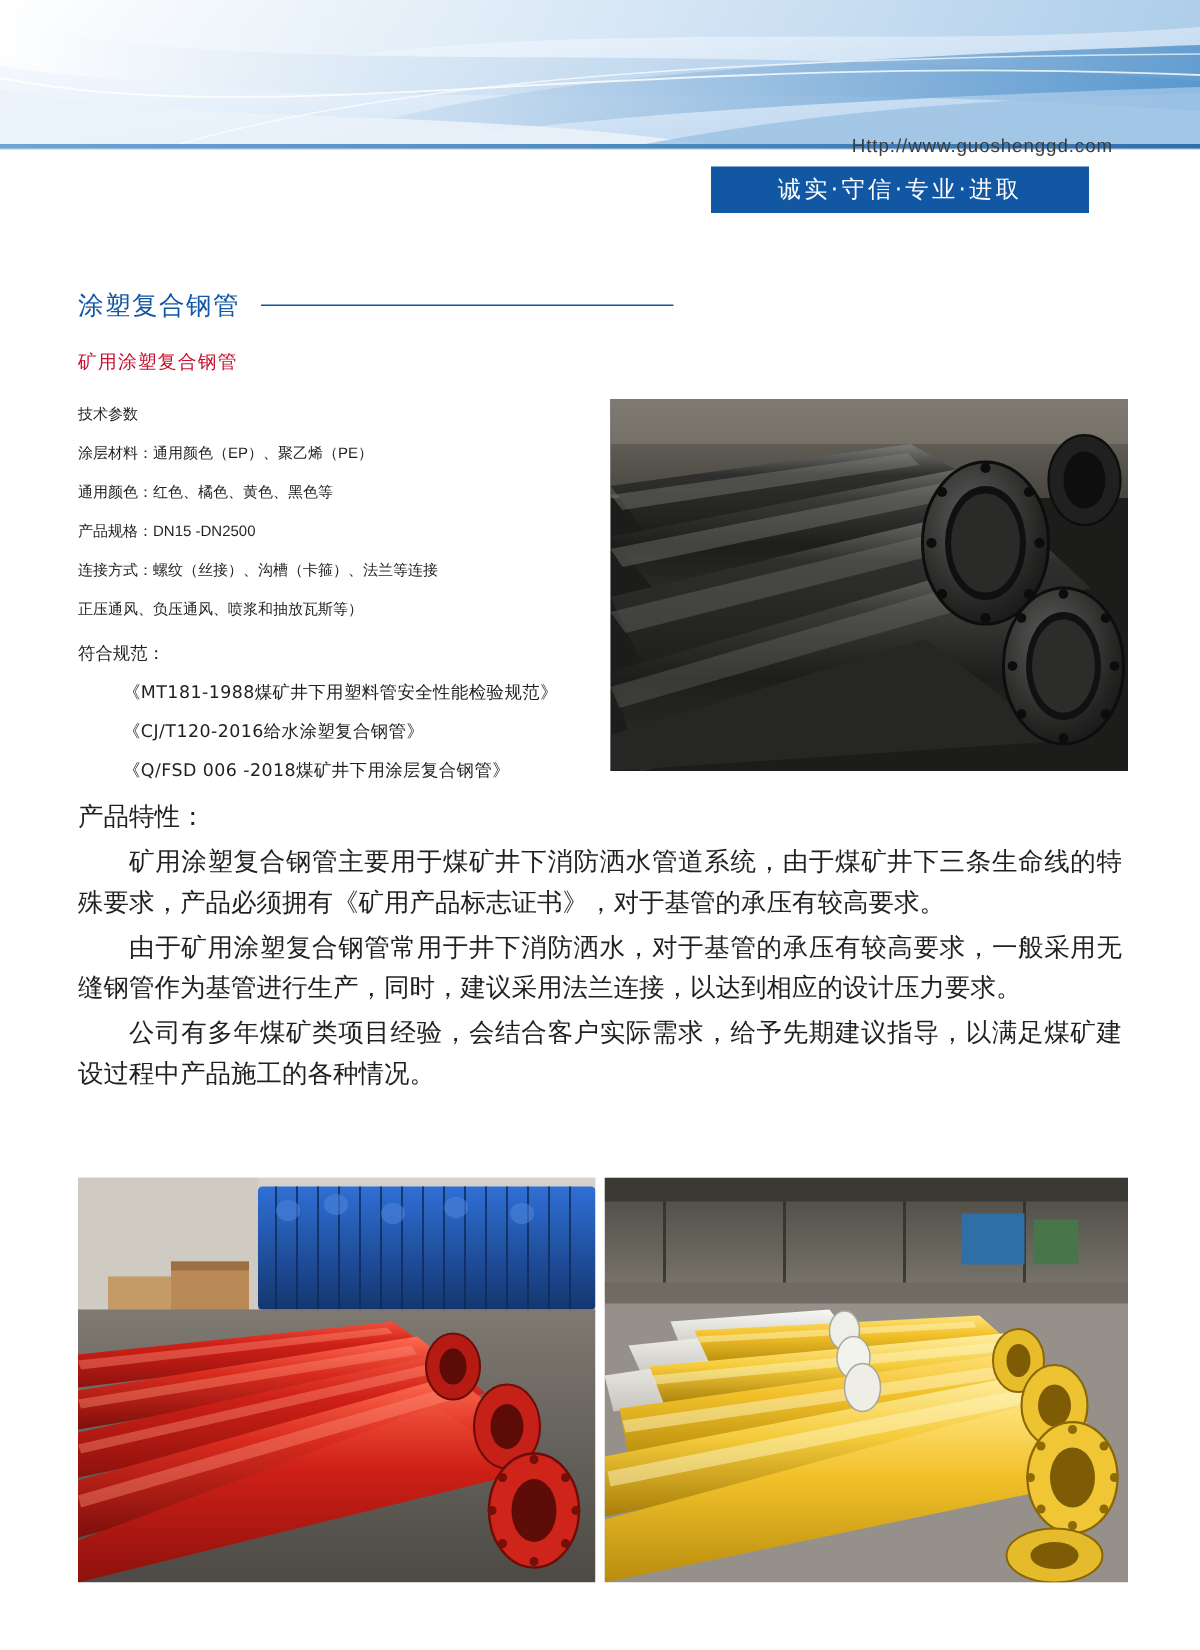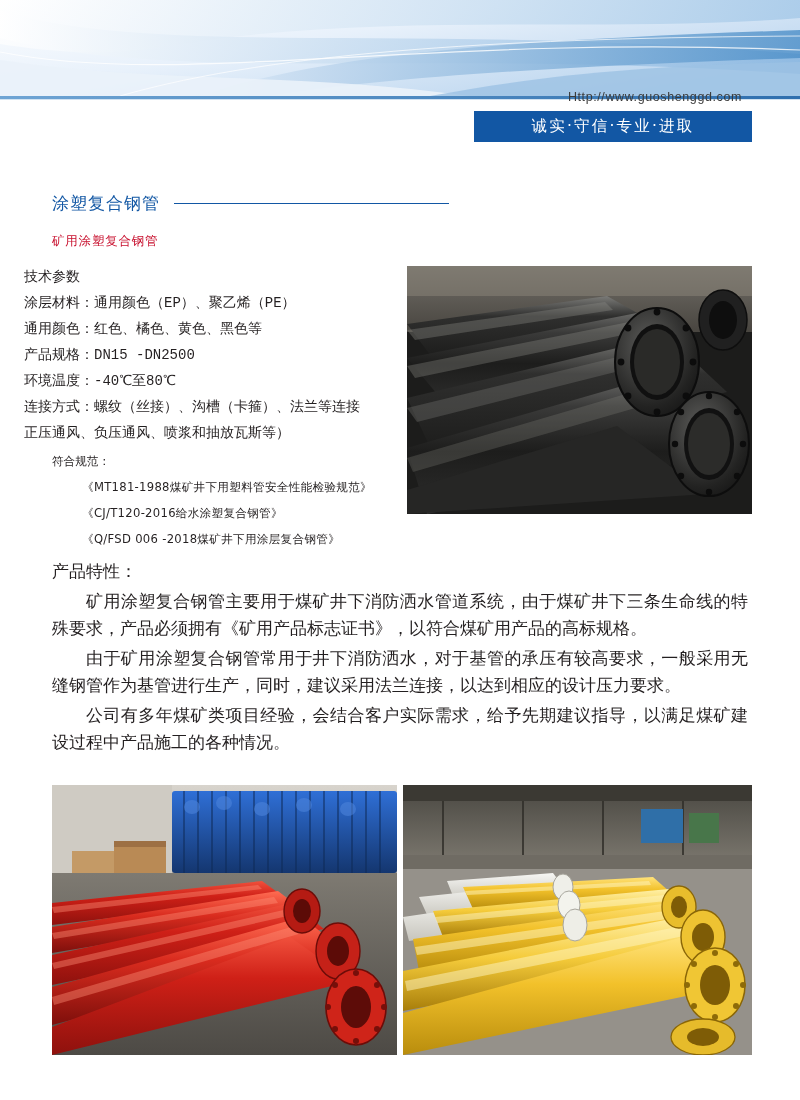--- a/index.html
+++ b/index.html
@@ -36,21 +36,21 @@
     top: 90px;
     font-size: 12.5px;
     letter-spacing: 0.6px;
     color: #3b3b3b;
     font-family: "Liberation Sans", sans-serif;
   }
   .slogan-box {
     position: absolute;
     left: 474px;
     top: 111px;
-    width: 278px;
+    width: 252px;
     height: 31px;
     background: #1257a4;
     display: flex;
     align-items: center;
     justify-content: center;
   }
   .slogan-box .slogan-text {
     color: #ffffff;
     font-size: 15.5px;
     letter-spacing: 2.2px;
@@ -94,25 +94,25 @@
     font-family: "DejaVu Sans", sans-serif;
   }
 
   .body-wrap {
     position: relative;
     margin-top: 14px;
   }
 
   .spec-col {
     width: 360px;
-    margin-left: 24px;
-    font-size: 14px;
+    margin-left: 52px;
+    font-size: 10px;
     line-height: 26px;
     color: #231f20;
-    font-family: Liberation Mono, monospace;
+    font-family: Liberation Sans, sans-serif;
   }
   .spec-col .line { white-space: nowrap; }
 
   .hero-photo {
     position: absolute;
     right: 48px;
     top: 2px;
     width: 345px;
     height: 248px;
     overflow: hidden;
@@ -306,35 +306,34 @@
           <ellipse cx="316" cy="54" rx="24" ry="30" fill="#202020" stroke="#0e0e0e" stroke-width="1.5"></ellipse>
           <ellipse cx="316" cy="54" rx="14" ry="19" fill="#0e0e0e"></ellipse>
         </svg>
       </div>
 
       <div class="spec-col">
         <div class="line">技术参数</div>
         <div class="line">涂层材料：通用颜色（EP）、聚乙烯（PE）</div>
         <div class="line">通用颜色：红色、橘色、黄色、黑色等</div>
         <div class="line">产品规格：DN15 -DN2500</div>
-        <div class="line">环境温度：-40℃至80℃</div>
         <div class="line">连接方式：螺纹（丝接）、沟槽（卡箍）、法兰等连接</div>
         <div class="line">正压通风、负压通风、喷浆和抽放瓦斯等）</div>
       </div>
 
       <div class="norms">
         <div>符合规范：</div>
         <div class="norm-item">《MT181-1988煤矿井下用塑料管安全性能检验规范》</div>
         <div class="norm-item">《CJ/T120-2016给水涂塑复合钢管》</div>
         <div class="norm-item">《Q/FSD 006 -2018煤矿井下用涂层复合钢管》</div>
       </div>
 
       <div class="features">
         <p>产品特性：</p>
-        <p class="para">矿用涂塑复合钢管主要用于煤矿井下消防洒水管道系统，由于煤矿井下三条生命线的特殊要求，产品必须拥有《矿用产品标志证书》，以符合煤矿用产品的高标规格。</p>
+        <p class="para">矿用涂塑复合钢管主要用于煤矿井下消防洒水管道系统，由于煤矿井下三条生命线的特殊要求，产品必须拥有《矿用产品标志证书》，对于基管的承压有较高要求。</p>
         <p class="para">由于矿用涂塑复合钢管常用于井下消防洒水，对于基管的承压有较高要求，一般采用无缝钢管作为基管进行生产，同时，建议采用法兰连接，以达到相应的设计压力要求。</p>
         <p class="para">公司有多年煤矿类项目经验，会结合客户实际需求，给予先期建议指导，以满足煤矿建设过程中产品施工的各种情况。</p>
       </div>
     </div>
   </div>
 
   <div class="bottom-photos">
 
     <div class="photo left">
       <svg width="345" height="270" viewBox="0 0 345 270" xmlns="http://www.w3.org/2000/svg" aria-hidden="true">

